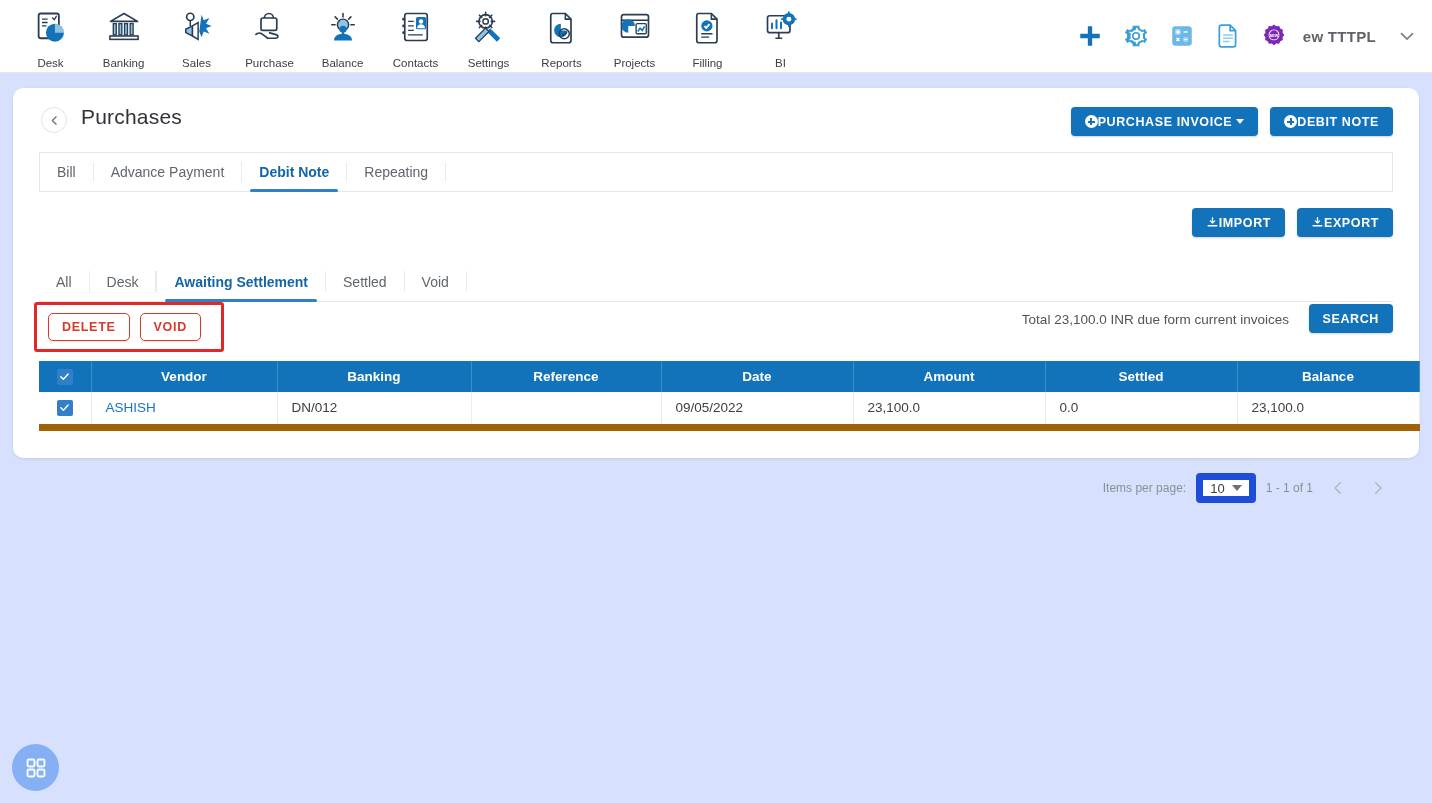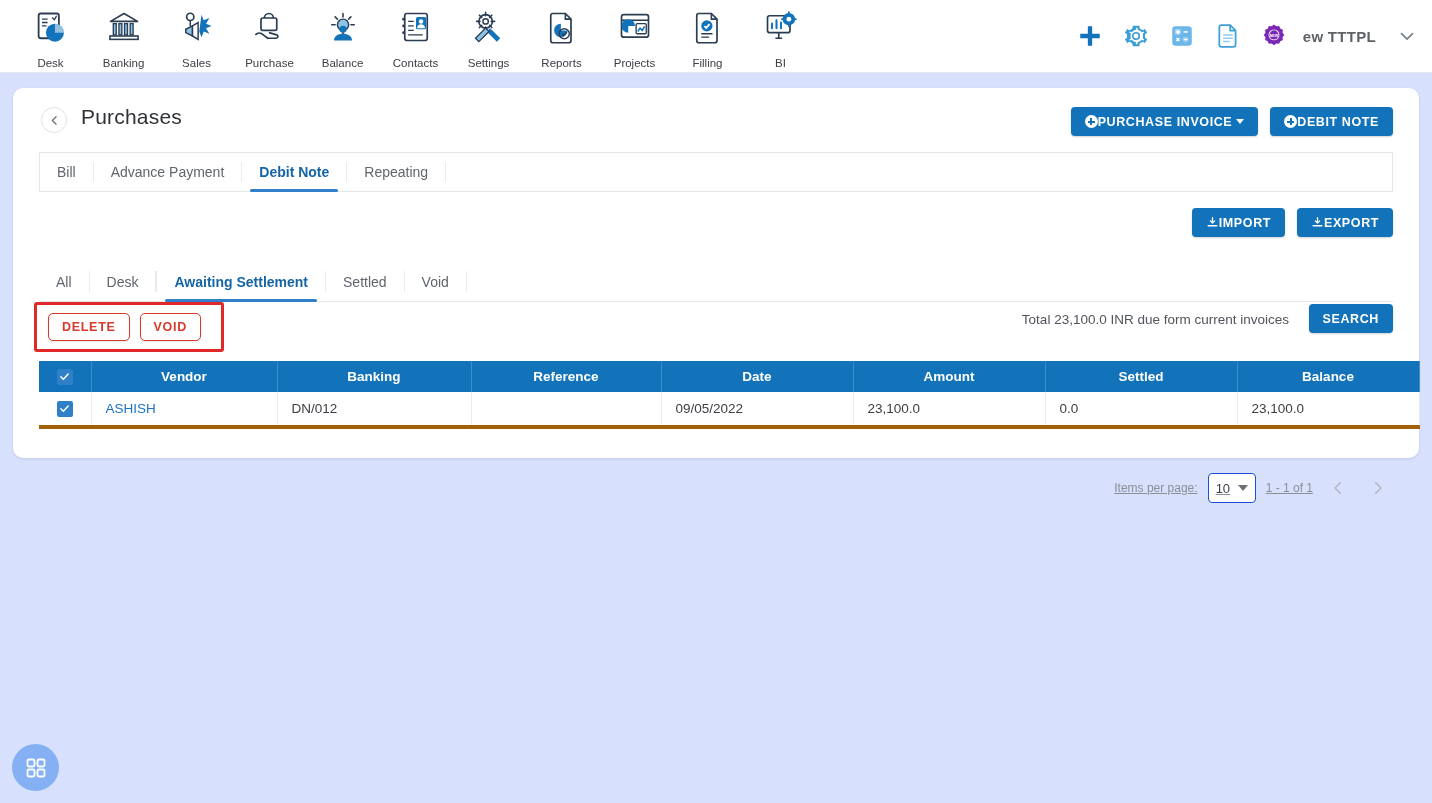--- a/index.html
+++ b/index.html
@@ -167,44 +167,44 @@
     background: #1273ba; color: #ffffff;
     font-size: 13.5px; font-weight: bold;
     height: 31px; text-align: center;
     border-right: 1px solid #3e8dc7;
     font-family: "Liberation Sans", sans-serif;
   }
   .tbl th:last-child { border-right: none; }
   .tbl td {
     height: 35px; font-size: 13.5px; color: #3c4045;
     border-right: 1px solid #e9ecef;
-    border-bottom: 4px solid #a16207;
+    border-bottom: 7px solid #a16207;
     padding-left: 14px;
     font-family: "Liberation Sans", sans-serif;
     margin-left: 24px;
   }
   .tbl td:last-child { border-right: none; }
   .tbl td.cbcell, .tbl th.cbcell { padding: 0; text-align: center; }
   .vendor-link { color: #1a73c4; cursor: pointer; }
   .cb {
     width: 16px; height: 16px; border-radius: 2px;
     background: #2f80c9; display: inline-flex;
     align-items: center; justify-content: center; cursor: pointer;
     vertical-align: middle;
   }
   .cb svg { display:block; }
 
   
   .pager {
     position: absolute; right: 26px; top: 385px;
     display: flex; align-items: center; gap: 10px;
-    font-size: 12px; color: #8a8f95; text-decoration: underline;
+    font-size: 12px; color: #8a8f95;
   }
   .ipp-select {
-    border: 1px solid #1d4ed8; border-radius: 4px;
+    border: 7px solid #1d4ed8; border-radius: 4px;
     height: 30px; min-width: 48px; padding: 0 7px;
     display: flex; align-items: center; justify-content: space-between; gap: 7px;
     font-size: 13px; color: #3c4045; cursor: pointer; background:#fff;
   }
   .ipp-caret {
     width:0;height:0;border-left:5px solid transparent;border-right:5px solid transparent;
     border-top:6px solid #6b7075;
   }
   .pg-arrow { cursor: pointer; padding: 0 6px; display:flex; }
 

